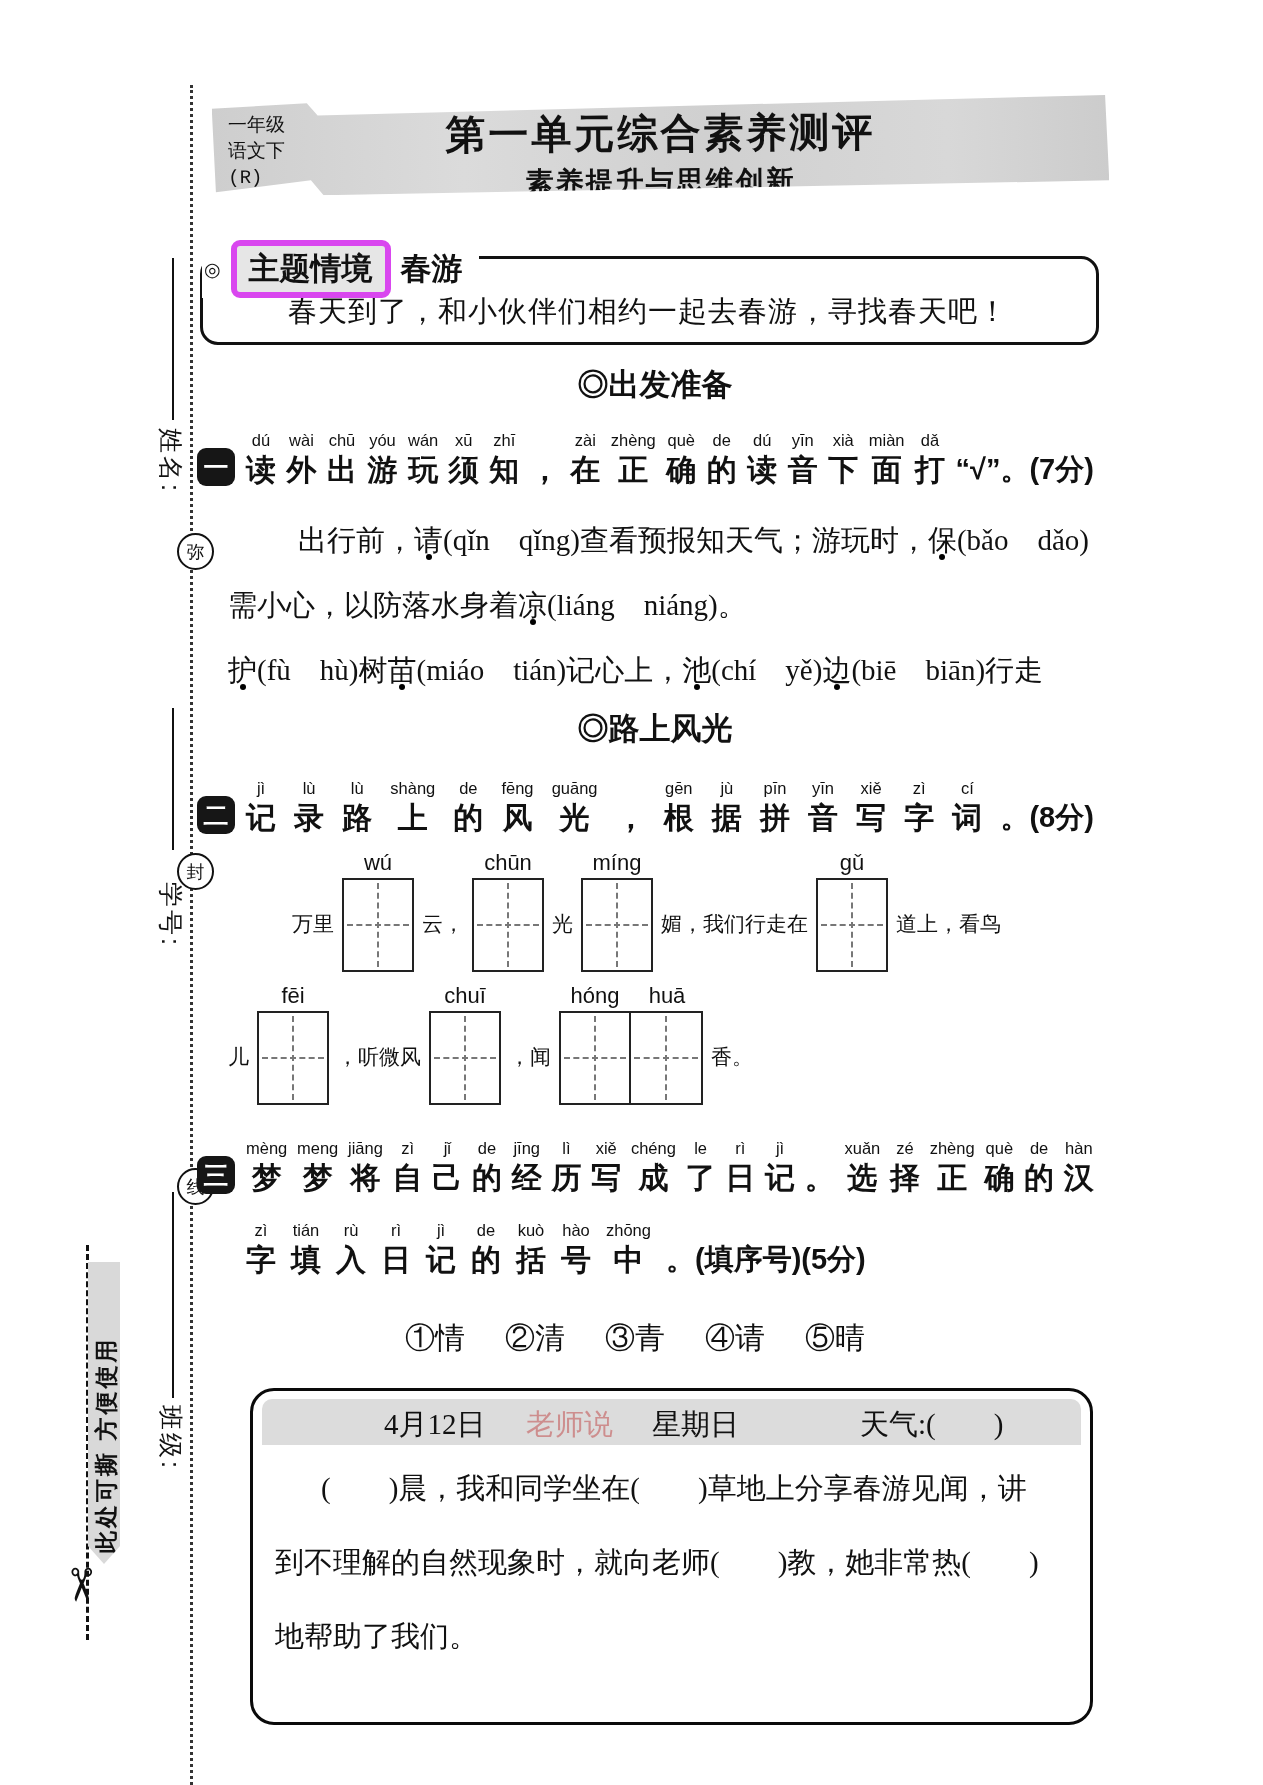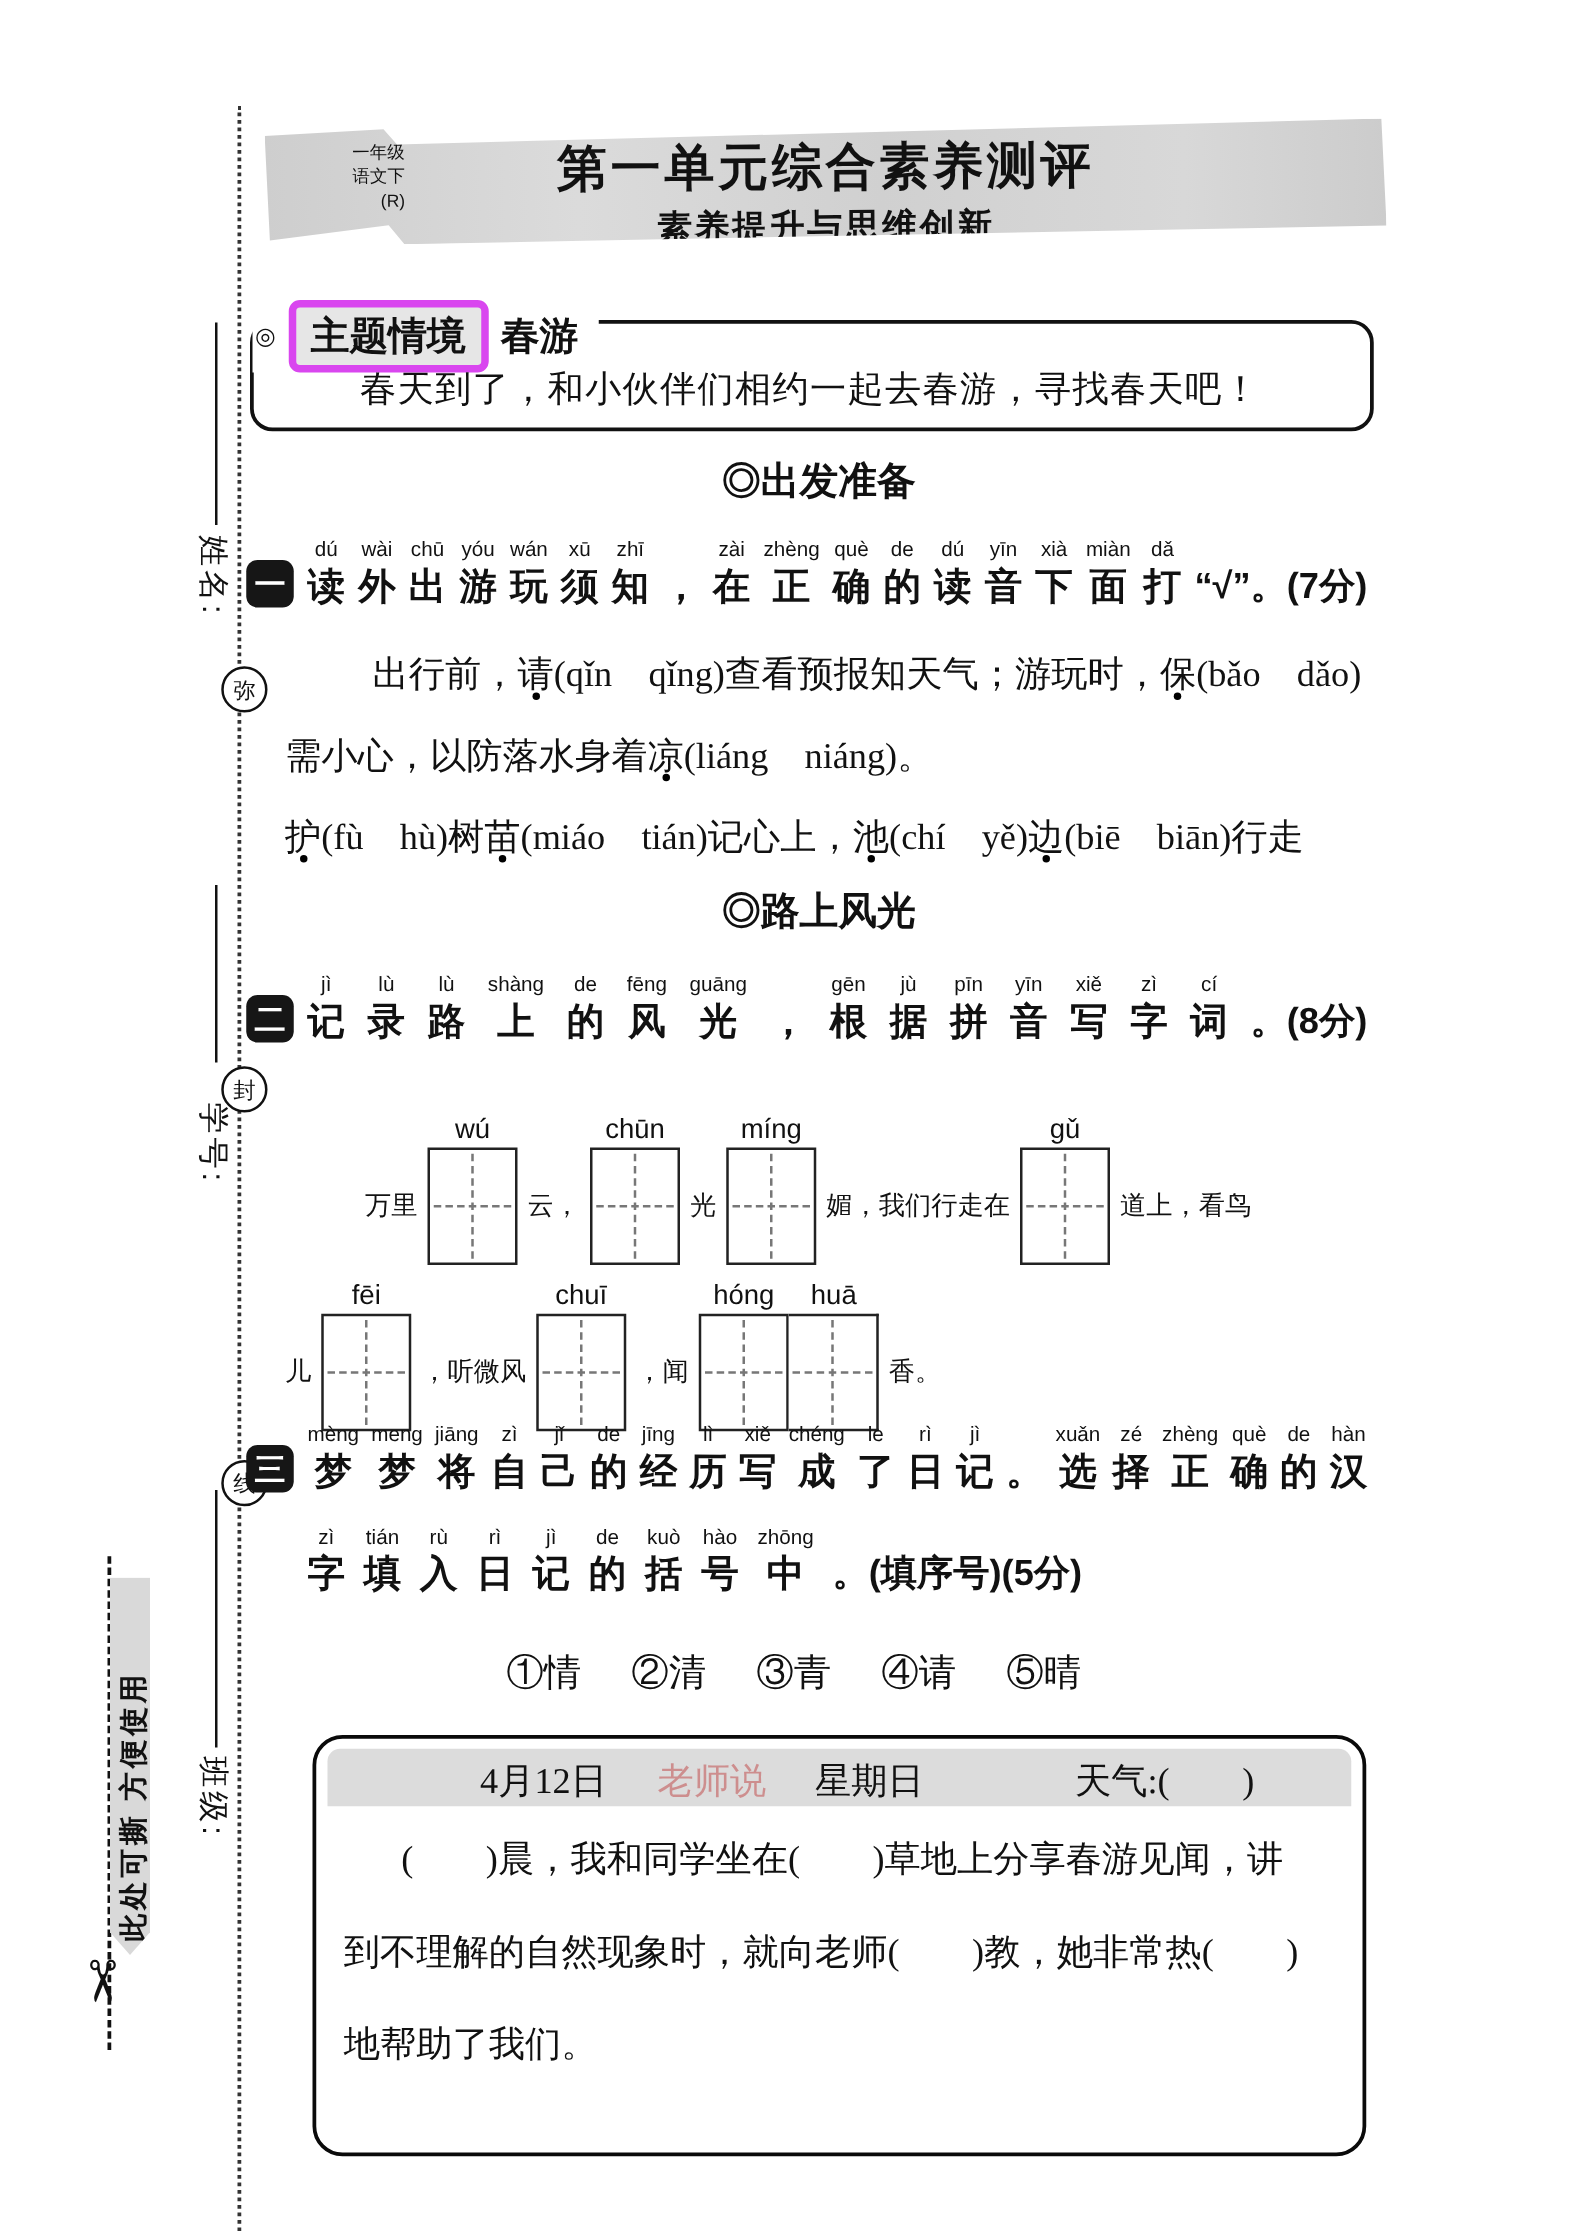--- a/index.html
+++ b/index.html
@@ -18,21 +18,21 @@
           clip-path:polygon(0 0,100% 0,100% 94%,50% 100%,0 94%);}
   .ribbon-text{position:absolute;left:3px;top:292px;transform:rotate(-90deg);transform-origin:0 0;
                font-size:23px;font-weight:700;white-space:nowrap;letter-spacing:3px;}
   .scissors{position:absolute;left:62px;top:1562px;font-size:46px;transform:rotate(90deg);line-height:1;}
 
   
   .banner{position:absolute;left:212px;top:98px;width:897px;height:95px;
           background:linear-gradient(90deg,#cecece,#dbdbdb 28%,#d0d0d0 55%,#d8d8d8 82%,#cccccc);
           transform:rotate(-0.4deg);
           clip-path:polygon(0 8%,10.6% 3%,11.8% 16%,99.6% 0,100% 90%,12.4% 100%,11% 84%,0.4% 96%);}
-  .grade{position:absolute;left:16px;top:12px;width:96px;text-align:right;font-size:14px;line-height:1.38;}
+  .grade{position:absolute;left:16px;top:12px;width:96px;text-align:left;font-size:19px;line-height:1.38;font-family:Liberation Mono, monospace;}
   .banner-title{text-align:center;font-size:40px;font-weight:700;letter-spacing:3px;margin-top:8px;}
   .banner-sub{text-align:center;font-size:28px;font-weight:700;letter-spacing:2px;margin-top:2px;}
   .meta{position:absolute;left:215px;top:202px;width:878px;text-align:right;font-size:19px;}
 
   
   .theme-box{position:absolute;left:200px;top:256px;width:893px;height:83px;border:3px solid #111;border-radius:18px;}
   .theme-label{position:absolute;left:202px;top:240px;background:#fff;padding:0 16px 0 2px;
                display:flex;align-items:center;gap:10px;font-weight:700;font-size:31px;}
   .theme-bullet{font-size:19px;font-weight:400;}
   .badge{background:#e6e6e6;border:6px solid #d946ef;border-radius:9px;padding:2px 12px;}
@@ -53,21 +53,21 @@
   .passage{position:absolute;left:228px;top:508px;width:868px;font-size:29px;line-height:65px;
            font-family:"Liberation Serif",serif;}
   .p-line.indent{text-indent:70px;}
   .dot{position:relative;}
   .dot::after{content:'';position:absolute;left:50%;transform:translateX(-50%);bottom:-4px;
               width:6px;height:6px;background:#000;border-radius:50%;}
 
   
   .fill-row{position:absolute;display:flex;align-items:flex-end;gap:8px;}
   .row-text{font-size:21px;padding-bottom:34px;white-space:nowrap;font-family:"Liberation Serif",serif;}
-  .box-group{display:inline-flex;margin-top:40px;}
+  .box-group{display:inline-flex;}
   .wcell{display:inline-flex;flex-direction:column;}
   .pin{text-align:center;font-size:22px;height:28px;line-height:26px;}
   .sq{display:block;width:72px;height:94px;border:2.5px solid #222;position:relative;background:#fff;box-sizing:border-box;}
   .sq::before{content:'';position:absolute;left:3px;right:3px;top:50%;margin-top:-1px;border-top:2px dashed #777;}
   .sq::after{content:'';position:absolute;top:3px;bottom:3px;left:50%;margin-left:-1px;border-left:2px dashed #777;}
   .box-group .wcell + .wcell .sq{border-left-width:0;}
 
   .options{position:absolute;left:405px;top:1318px;width:460px;display:flex;justify-content:space-between;font-size:30px;}
 
   

